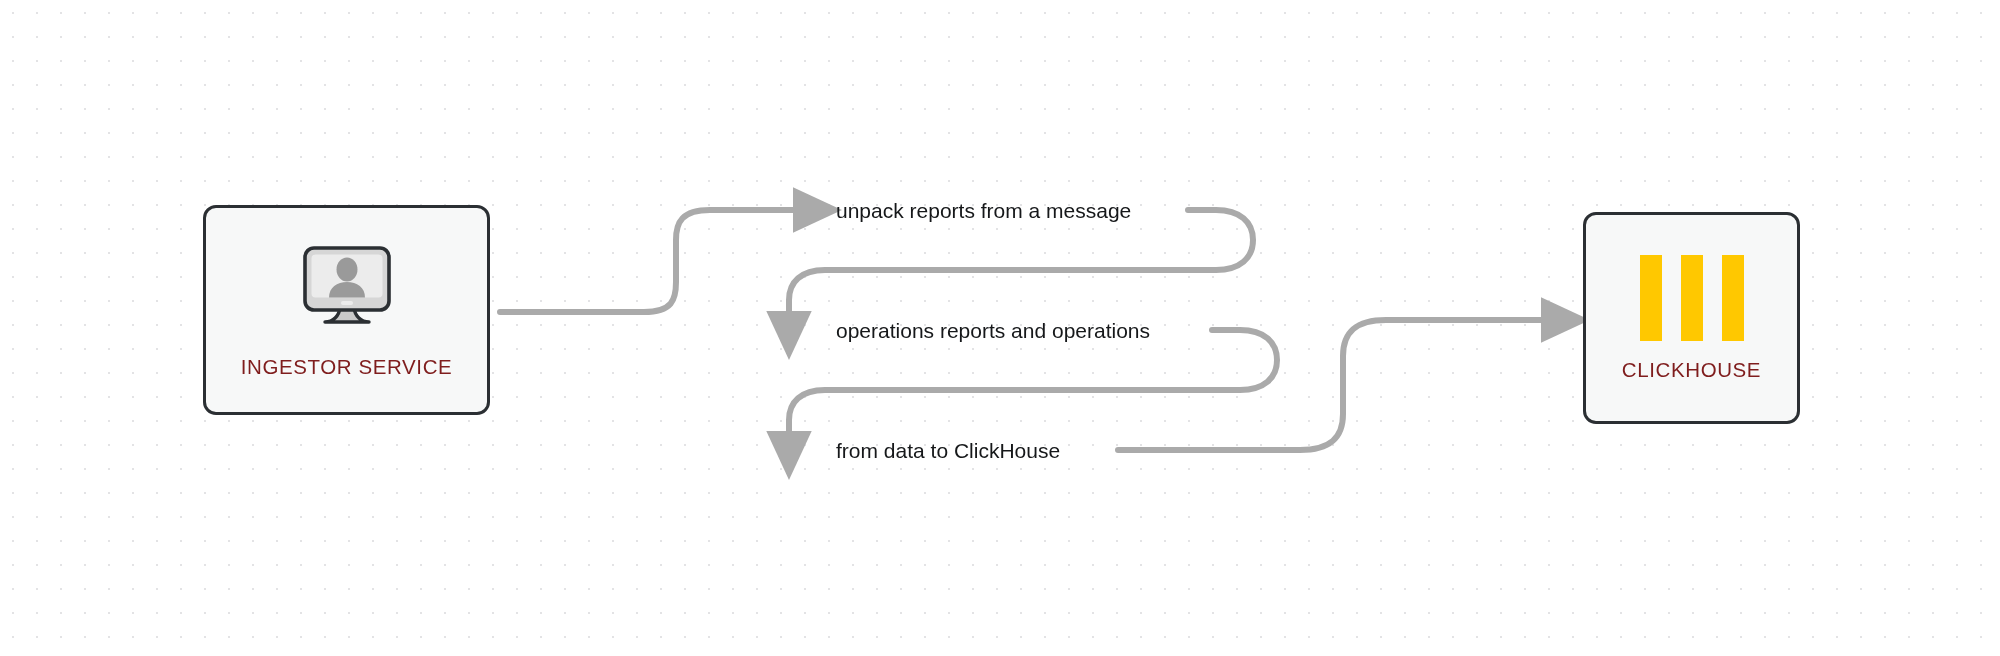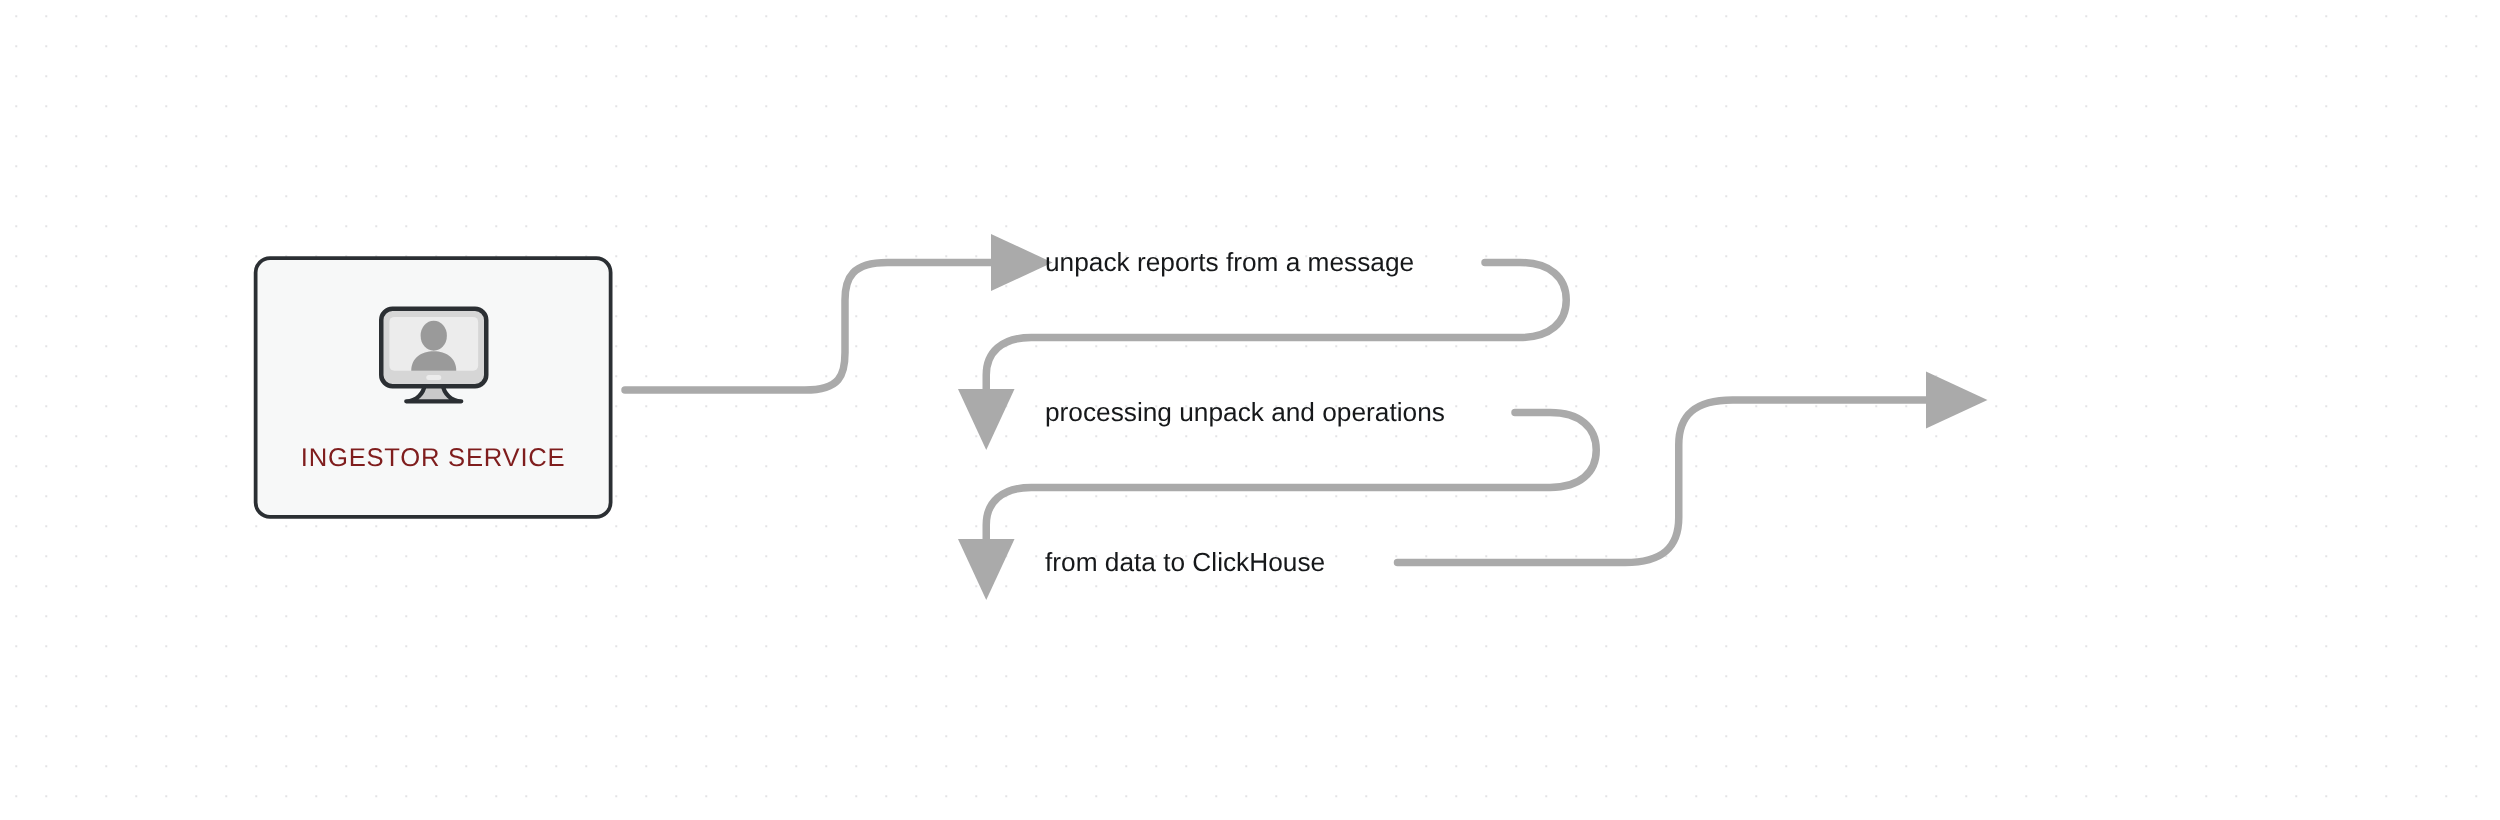--- a/index.html
+++ b/index.html
@@ -123,21 +123,21 @@
                C 1277,378 1264,390 1240,390
                L 825,390 C 801,390 789,402 789,420 L 789,438" marker-end="url(#arrowhead)"></path>
 
       <path d="M 1118,450 L 1300,450 C 1330,450 1343,438 1343,414
                L 1343,356 C 1343,332 1356,320 1386,320 L 1548,320" marker-end="url(#arrowhead)"></path>
     </g>
   </svg>
 
   <div class="edge-label" id="edge-label-0">unpack reports from a message</div>
 
-  <div class="edge-label" id="edge-label-1">processing unpack and operations</div>
+  <div class="edge-label" id="edge-label-1">operations reports and operations</div>
 
   <div class="edge-label" id="edge-label-2">from data to ClickHouse</div>
 
   <div class="node" id="node-ingestor">
 
     <span class="node-icon">
       <svg width="96" height="90" viewBox="0 0 96 90" xmlns="http://www.w3.org/2000/svg">
 
         <path d="M26,80 C34,80 40,74 41,66 L55,66 C56,74 62,80 70,80 Z" fill="#c9c9c9" stroke="#2b2f33" stroke-width="3.4" stroke-linejoin="round"></path>
 
@@ -149,14 +149,24 @@
 
         <ellipse cx="48" cy="27.5" rx="10.5" ry="12" fill="#9a9a9a"></ellipse>
 
         <path d="M30,55.5 C30,45.5 38,40 48,40 C58,40 66,45.5 66,55.5 Z" fill="#9a9a9a"></path>
       </svg>
     </span>
 
     <span class="node-label">INGESTOR SERVICE</span>
   </div>
 
+  <div class="node" id="node-clickhouse">
+
+    <span class="node-icon ch-bars">
+      <span class="ch-bar" style="background: rgb(255, 200, 0);"></span>
+      <span class="ch-bar" style="background: rgb(255, 200, 0);"></span>
+      <span class="ch-bar" style="background: rgb(255, 200, 0);"></span>
+    </span>
+
+    <span class="node-label">CLICKHOUSE</span>
+  </div>
 
 </div>
 
 </body></html>

